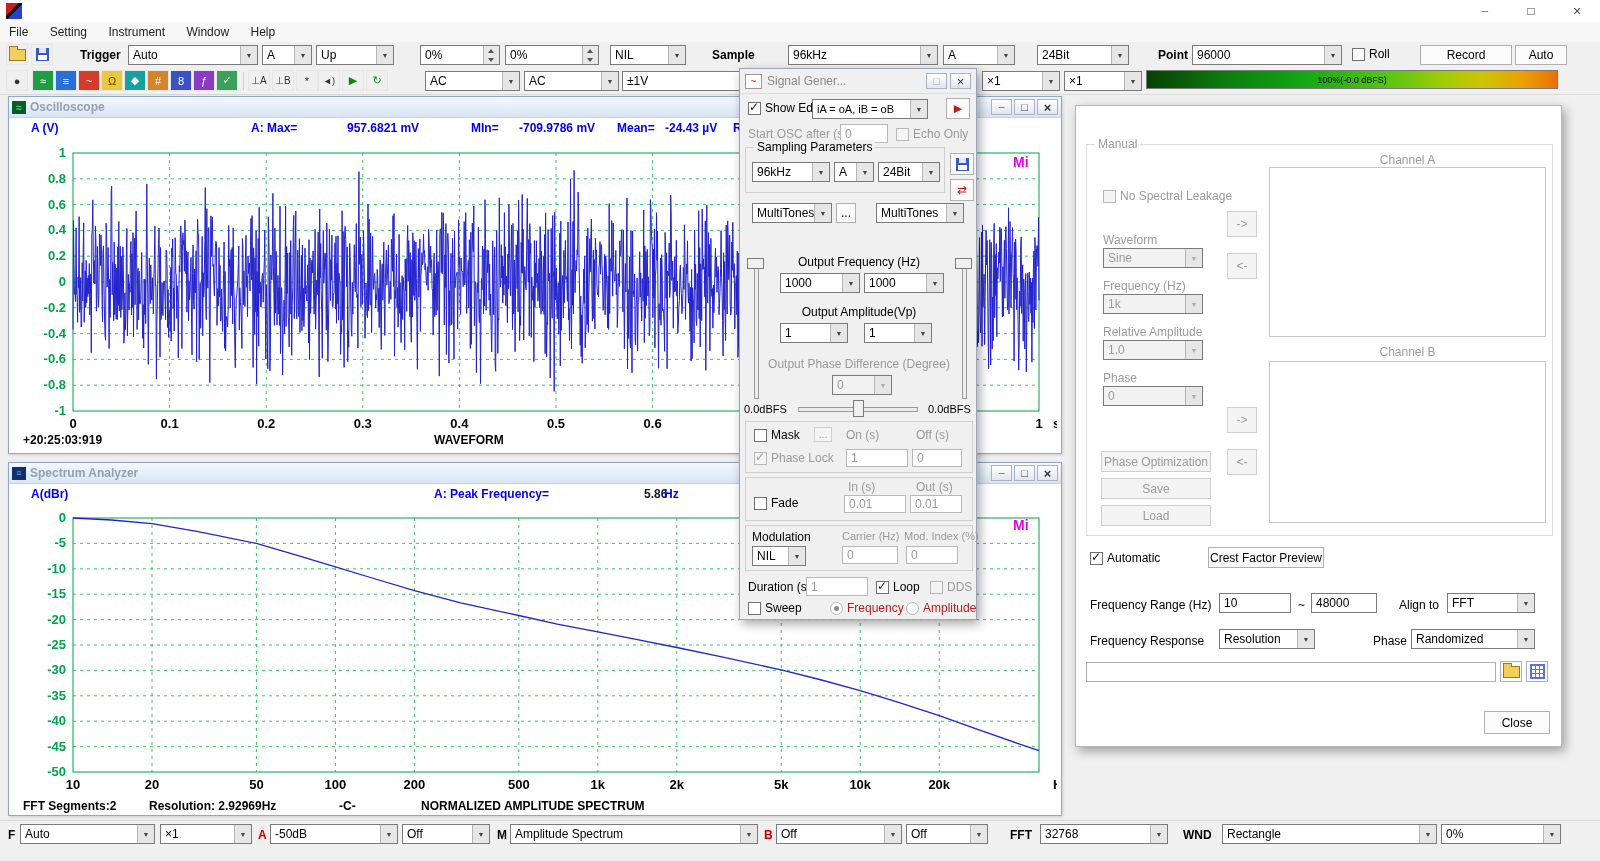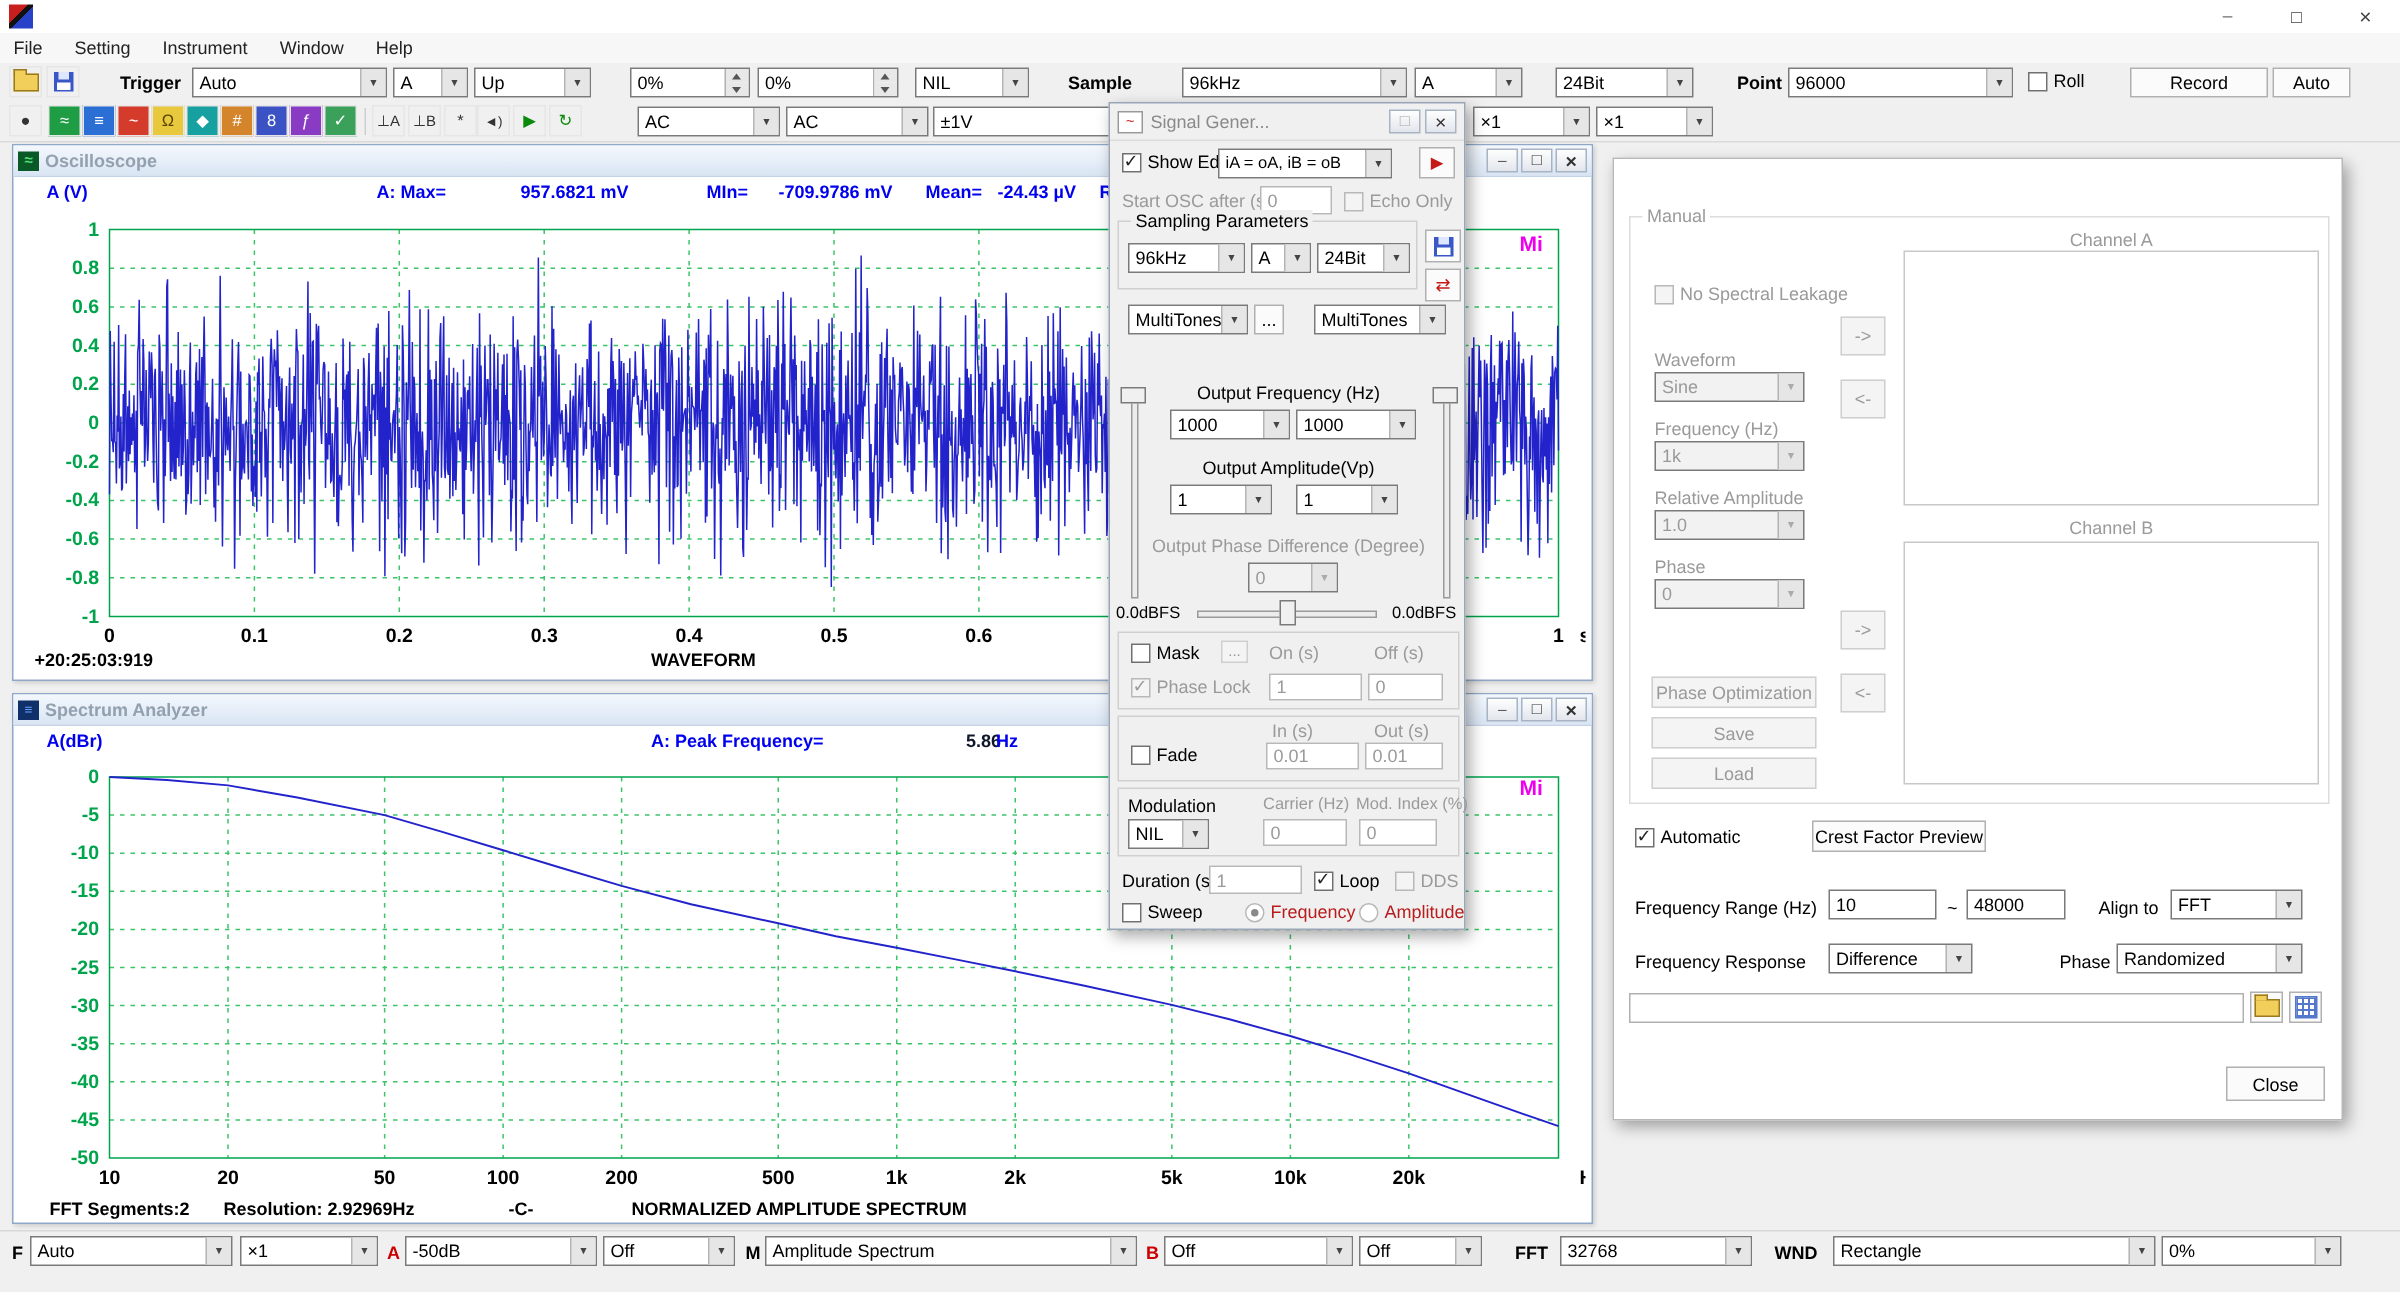--- a/index.html
+++ b/index.html
@@ -234,20 +234,23 @@
       <span class="t">±1V</span>
       <span class="a"></span>
     </div>
   <div class="abs combo" style="left:982px;top:3px;width:78px">
       <span class="t">×1</span>
       <span class="a"></span>
     </div>
   <div class="abs combo" style="left:1064px;top:3px;width:78px">
       <span class="t">×1</span>
       <span class="a"></span>
+    </div>
+  <div class="abs meter" style="left:1146px;top:2px;width:412px;height:19px">
+      <span>100%(-0.0 dBFS)</span>
     </div>
 </div>
 
 <div class="abs win" style="left:8px;top:96px;width:1054px;height:358px">
   <div class="win-title">
     <span class="ic-osc">≈</span>
     <span>Oscilloscope</span>
     <span style="margin-left:auto;display:flex;gap:2px">
       <span class="winbtn wb-min"></span>
       <span class="winbtn wb-max"></span>
@@ -366,21 +369,21 @@
       <text x="770.2407416600902" y="282" fill="#000" text-anchor="middle" font-size="13" font-weight="bold">5k</text>
       <line x1="849.2344715083187" x2="849.2344715083187" y1="11" y2="265" stroke="#3cc468" stroke-width="1" stroke-dasharray="3,4"></line>
       <text x="849.2344715083187" y="282" fill="#000" text-anchor="middle" font-size="13" font-weight="bold">10k</text>
       <line x1="928.2282013565473" x2="928.2282013565473" y1="11" y2="265" stroke="#3cc468" stroke-width="1" stroke-dasharray="3,4"></line>
       <text x="928.2282013565473" y="282" fill="#000" text-anchor="middle" font-size="13" font-weight="bold">20k</text>
       <rect x="62" y="11" width="966" height="254" fill="none" stroke="#00a44c" stroke-width="1"></rect>
       <text x="1042" y="282" fill="#000" font-size="13" font-weight="bold">Hz</text>
       <polyline points="62.0,11.0 100.3,13.0 141.0,16.6 187.2,24.7 245.4,36.4 283.8,47.6 324.4,59.8 362.8,71.5 403.4,83.6 449.6,95.8 507.8,108.5 546.2,117.2 586.8,124.8 625.2,132.4 665.8,140.5 712.0,150.2 770.2,162.9 808.6,172.5 849.2,183.7 887.6,195.4 928.2,208.6 966.6,222.3 1007.2,236.6 1028.0,243.7 " fill="none" stroke="#2323cc" stroke-width="1.3"></polyline>
       <text x="1002" y="23" fill="#ee00ee" font-size="14" font-weight="bold">Mi</text>
     </svg>
-  <span class="abs lbl bold" style="left:24px;top:336px">FFT Segments:2</span>
+  <span class="abs lbl bold" style="left:14px;top:336px">FFT Segments:2</span>
   <span class="abs lbl bold" style="left:140px;top:336px">Resolution: 2.92969Hz</span>
   <span class="abs lbl bold" style="left:330px;top:336px">-C-</span>
   <span class="abs lbl bold" style="left:412px;top:336px">NORMALIZED AMPLITUDE SPECTRUM</span>
 </div>
 
 <div class="abs dlg" style="left:739px;top:68px;width:238px;height:552px;z-index:30">
   <div class="dlg-title">
     <span class="ic-sine">~</span>
     <span>Signal Gener...</span>
     <span style="margin-left:auto;display:flex;gap:3px">
@@ -580,21 +583,21 @@
   <div class="abs inp" style="left:143px;top:487px;width:72px;height:20px">10</div>
   <span class="abs lbl" style="left:222px;top:492px">~</span>
   <div class="abs inp" style="left:235px;top:487px;width:66px;height:20px">48000</div>
   <span class="abs lbl" style="left:323px;top:492px">Align to</span>
   <div class="abs combo" style="left:371px;top:487px;width:88px">
       <span class="t">FFT</span>
       <span class="a"></span>
     </div>
   <span class="abs lbl" style="left:14px;top:528px">Frequency Response</span>
   <div class="abs combo" style="left:143px;top:523px;width:96px">
-      <span class="t">Difference</span>
+      <span class="t">Resolution</span>
       <span class="a"></span>
     </div>
   <span class="abs lbl" style="left:297px;top:528px">Phase</span>
   <div class="abs combo" style="left:335px;top:523px;width:124px">
       <span class="t">Randomized</span>
       <span class="a"></span>
     </div>
   <div class="abs inp" style="left:10px;top:556px;width:410px;height:20px;border-color:#b0b0b0"></div>
   <div class="abs btn" style="left:424px;top:555px;width:22px;height:21px">
       <span class="ic-folder"></span>

